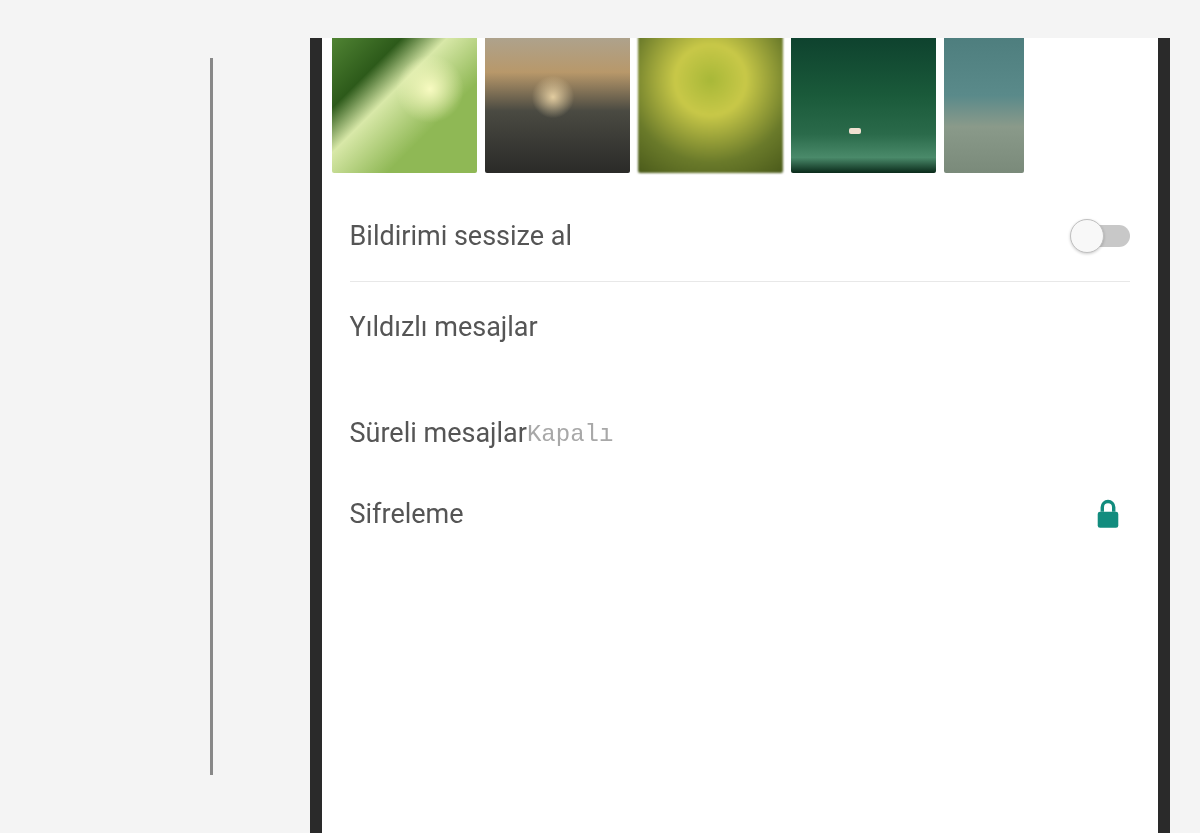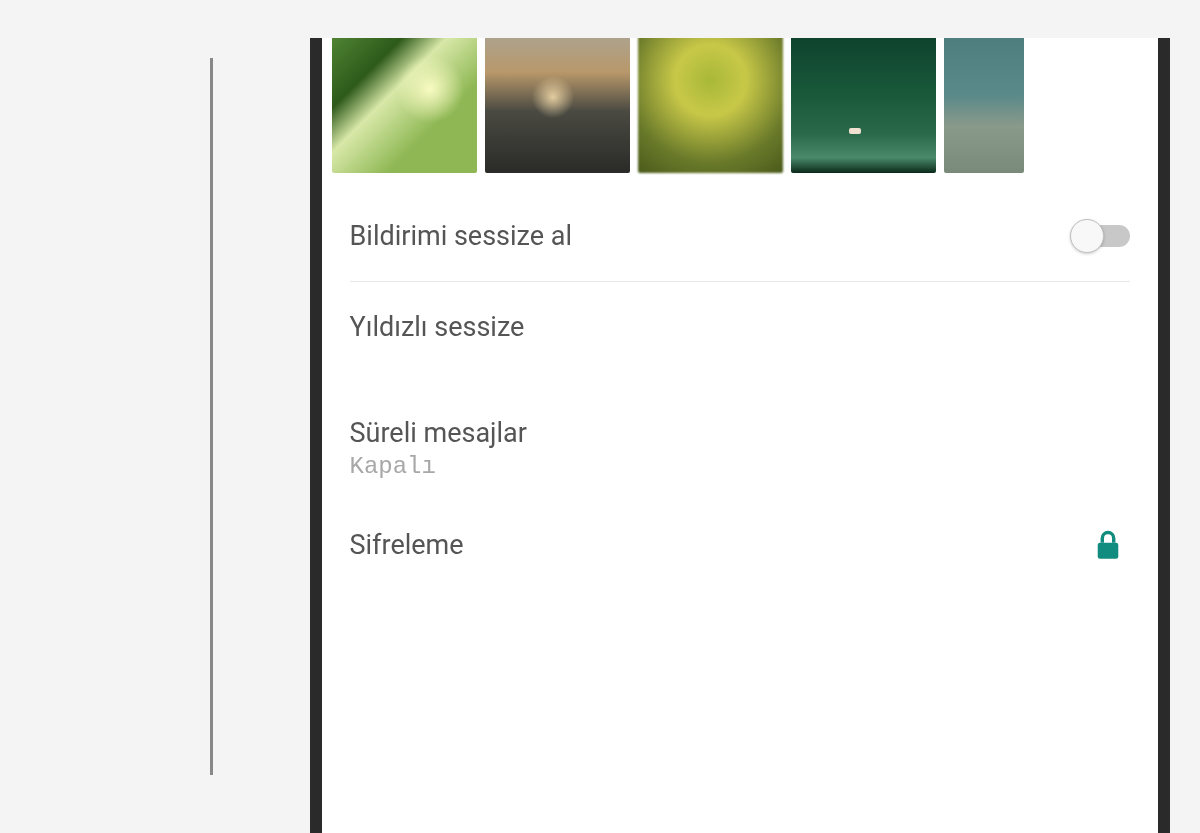--- a/index.html
+++ b/index.html
@@ -139,21 +139,21 @@
       font-weight: 400;
     }
     .setting-sublabel {
       font-size: 24px;
       color: #a8a8a8;
       margin-top: 4px;
       font-family: Liberation Mono, monospace;
     }
     .setting-text-group {
       display: flex;
-      flex-direction: column;
+      flex-direction: row;
     }
     .toggle {
       position: relative;
       width: 56px;
       height: 22px;
       background: #c8c8c8;
       border-radius: 12px;
       cursor: pointer;
     }
     .toggle-knob {
@@ -209,21 +209,21 @@
         <div class="setting-row">
           <span class="setting-label">Bildirimi sessize al</span>
           <div class="toggle">
             <div class="toggle-knob"></div>
           </div>
         </div>
 
 
 
         <div class="setting-row no-border">
-          <span class="setting-label">Yıldızlı sessize</span>
+          <span class="setting-label">Yıldızlı mesajlar</span>
         </div>
 
         <div class="section-gap"></div>
 
         <div class="setting-row no-border">
           <div class="setting-text-group">
             <span class="setting-label">Süreli mesajlar</span>
             <span class="setting-sublabel">Kapalı</span>
           </div>
         </div>

